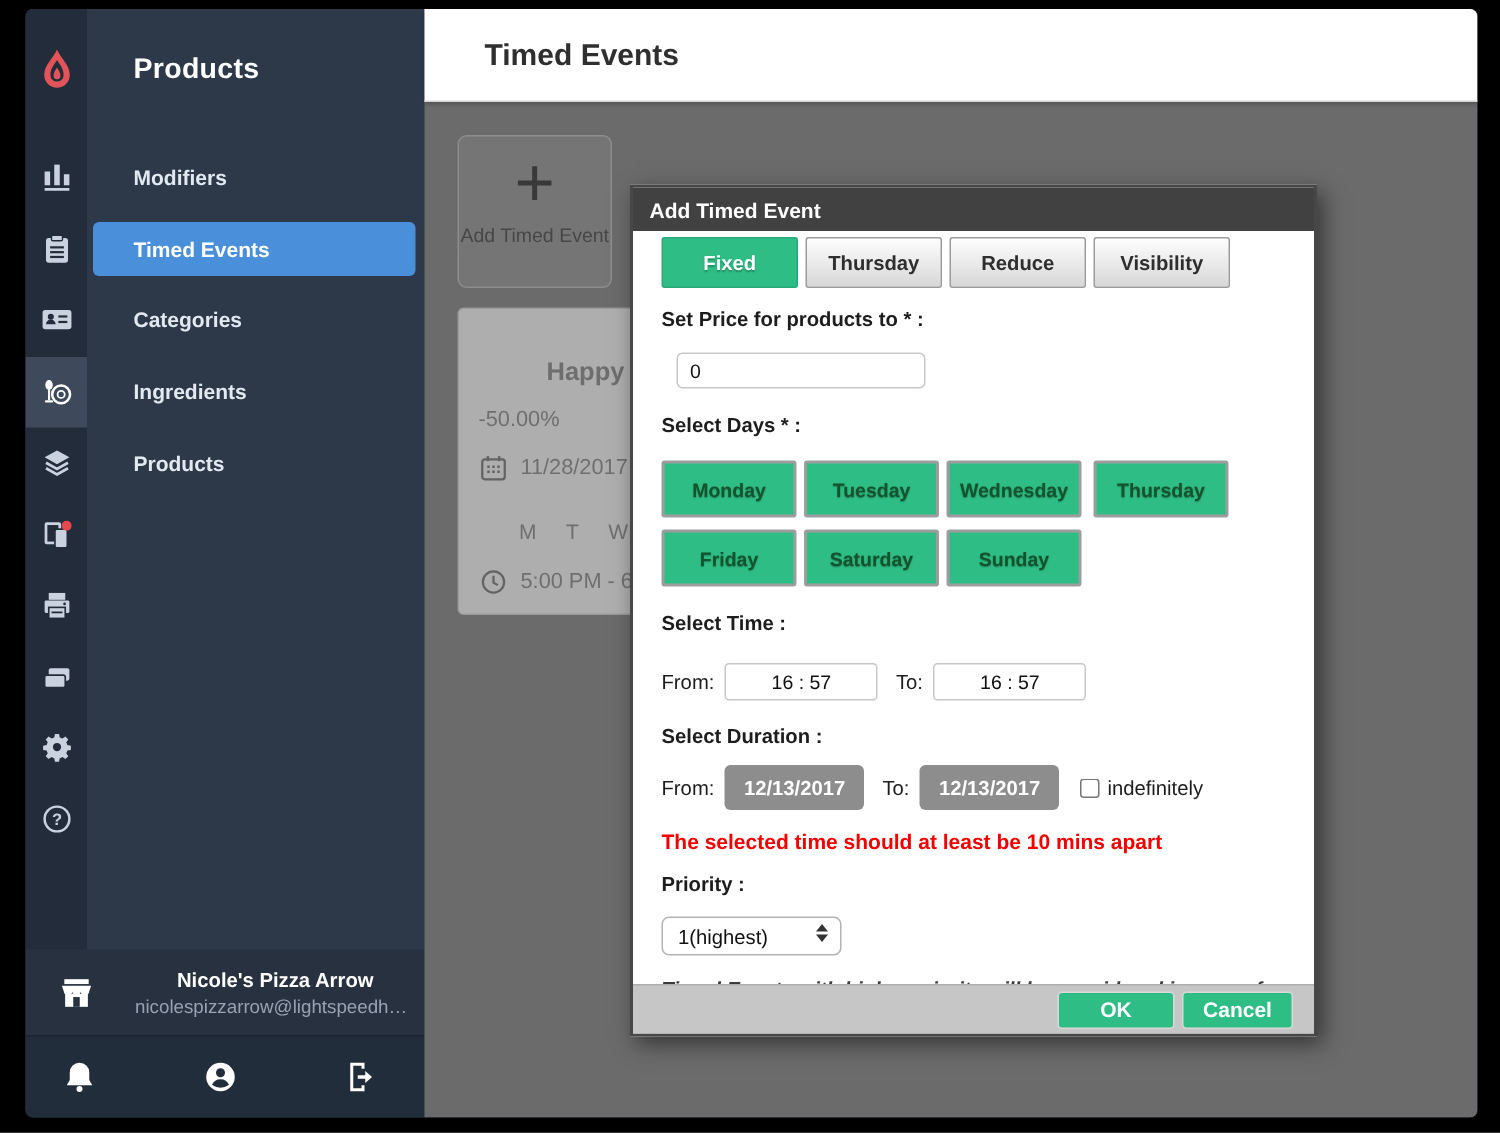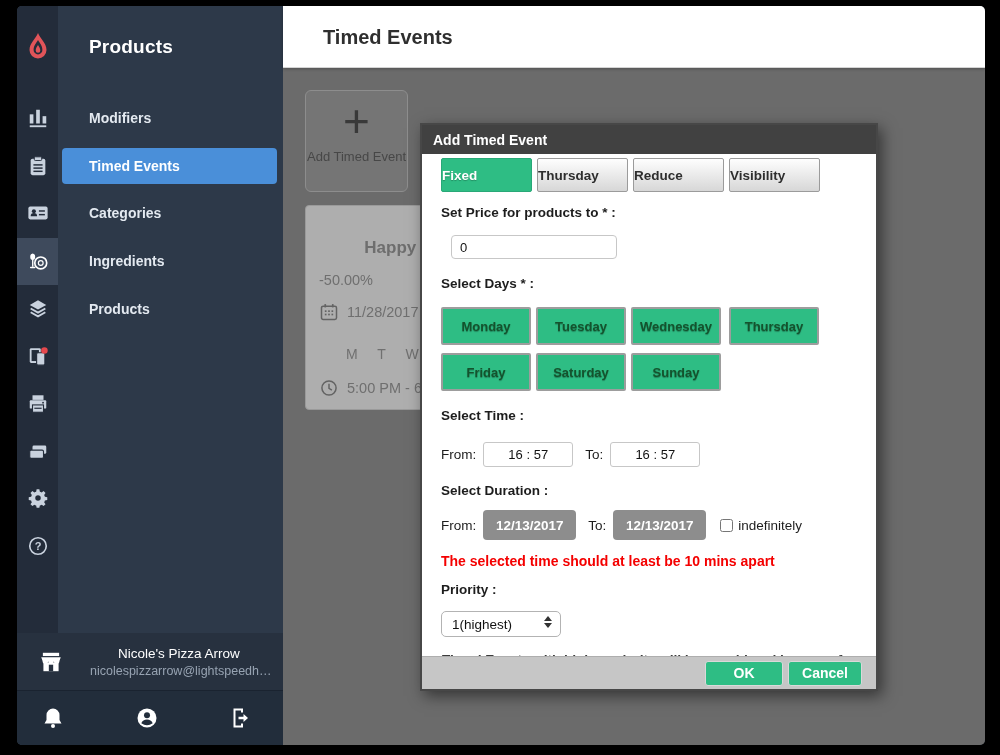--- a/index.html
+++ b/index.html
@@ -17,21 +17,21 @@
   .rail-logo svg { width:26px; height:30px; }
 
   .nav-panel { position:absolute; left:41px; top:0; width:225px; height:627px; background:#2d3949; }
   .nav-title { position:absolute; left:31px; top:30px; color:#fff; font-size:19px; font-weight:700; letter-spacing:.2px; }
   .nav-item { position:absolute; left:4px; width:215px; height:36px; display:flex; align-items:center; padding-left:27px; color:#e3e9f0; font-size:14px; font-weight:700; border-radius:4px; cursor:pointer; }
   .nav-item.sel { background:#4a8fd9; color:#fff; }
 
   .user-section { position:absolute; left:0; top:627px; width:266px; height:57px; background:#27313f; display:flex; align-items:center; }
   .user-store { width:26px; height:26px; margin-left:21px; flex:none; }
   .user-texts { margin-left:26px; overflow:hidden; }
-  .user-name { color:#fff; font-size:13.5px; font-weight:400;padding-left:28px; }
+  .user-name { color:#fff; font-size:13.5px; font-weight:700;padding-left:28px; }
   .user-email { color:#97a3b2; font-size:12.5px; margin-top:3px; white-space:nowrap; }
   .bottom-bar { position:absolute; left:0; top:684px; width:266px; height:55px; background:#222d3b; border-top:1px solid #1a2330; display:flex; align-items:center; justify-content:space-between; padding:0 30px 0 24px; }
   .bottom-bar .bicon { width:24px; height:24px; cursor:pointer; }
 
   
   .main { position:absolute; left:266px; top:0; width:702px; height:739px; background:#6b6b6b; }
   .page-header { position:absolute; left:0; top:0; width:702px; height:62px; background:#fff; border-bottom:1px solid #d4d4d4; box-shadow:0 1px 3px rgba(0,0,0,.25); z-index:2; }
   .page-title { position:absolute; left:40px; top:20px; font-size:20px; font-weight:600; color:#2f2f2f; }
   .content { position:absolute; left:0; top:62px; width:702px; height:677px; }
 
@@ -46,34 +46,34 @@
   .ec-row svg { width:20px; height:20px; margin-right:8px; flex:none; }
   .ec-days { position:absolute; left:40px; top:140px; font-size:14px; color:#707070; letter-spacing:8px; white-space:nowrap; }
 
   
   .modal { position:absolute; left:403px; top:117px; width:458px; height:568px; background:#fff; border:2px solid #474747; box-shadow:4px 5px 14px rgba(0,0,0,.5); z-index:10; }
   .modal-header { position:absolute; left:0; top:0; right:0; height:29px; background:#414141; display:flex; align-items:center; }
   .modal-title { color:#fff; font-size:14px; font-weight:700; margin-left:11px; }
   .modal-body { position:absolute; left:0; top:29px; right:0; bottom:0; overflow:hidden; padding:0 19px; }
 
   .tab-row { margin-top:4px; display:flex; }
-  .tab { width:91px; height:34px; margin-right:5px; display:flex; align-items:center; font-size:13.5px; font-weight:700; color:#2e2e2e; background:linear-gradient(#fefefe,#d7d7d7); border:1px solid #9b9b9b; border-radius:2px; cursor:pointer; }
+  .tab { width:91px; height:34px; margin-right:5px; display:flex; align-items:center; justify-content:center; font-size:13.5px; font-weight:700; color:#2e2e2e; background:linear-gradient(#fefefe,#d7d7d7); border:1px solid #9b9b9b; border-radius:2px; cursor:pointer; }
   .tab.active { background:#2ebd84; border-color:#29a878; color:#fff; text-shadow:0 1px 1px rgba(0,0,0,.25); }
 
   .field-label { margin-top:13px; font-size:13.5px; font-weight:700; color:#1d1d1d; }
   .price-input { display:block; margin:15px 0 0 10px; width:166px; height:24px; border:1px solid #c7c7c7; border-radius:4px; font-size:13px; padding-left:8px; color:#111; font-family:inherit; }
 
   .days-label { margin-top:17px; }
   .day-row { margin-top:16px; display:flex; }
   .day-row.second { margin-top:8px;text-align:center; }
   .day-btn { width:90px; height:38px; margin-right:5px; display:flex; align-items:center; justify-content:center; background:#2ebd84; border:2px solid #9d9d9d; border-radius:2px; color:#14532d; font-size:13px; font-weight:700; text-shadow:0 1px 1px rgba(0,0,0,.3); cursor:pointer; }
   .day-btn.last1 { margin-left:3px; }
 
   .inline-row { margin-top:19px; display:flex; align-items:center; font-size:13.5px; color:#1d1d1d; }
-  .time-input { width:90px; height:25px; border:1px solid #c7c7c7; border-radius:3px; text-align:center; font-size:13px; color:#111; font-family:inherit; }
+  .time-input { width:102px; height:25px; border:1px solid #c7c7c7; border-radius:3px; text-align:center; font-size:13px; color:#111; font-family:inherit; }
   .lbl-from { margin-right:7px; }
   .lbl-to { margin:0 7px 0 12px; }
   .dur-row { margin-top:12px; }
   .date-btn { width:93px; height:30px; background:#8d8d8d; border:none; border-radius:4px; color:#fff; font-size:13.5px; font-weight:700; cursor:pointer; font-family:inherit; }
   .indef-box { margin-left:14px; width:13px; height:13px; cursor:pointer; }
   .indef-label { margin-left:5px; }
 
   .error-msg { margin-top:13px; color:#f40000; font-size:14px; font-weight:700; }
   .priority-select { margin-top:14px; width:120px; height:26px; border:1px solid #b3b3b3; border-radius:5px; display:flex; align-items:center; padding-left:10px; font-size:13.5px; color:#111; position:relative; cursor:pointer; background:#fff; }
   .sel-arrows { position:absolute; right:8px; top:4px; display:flex; flex-direction:column; align-items:center; }

